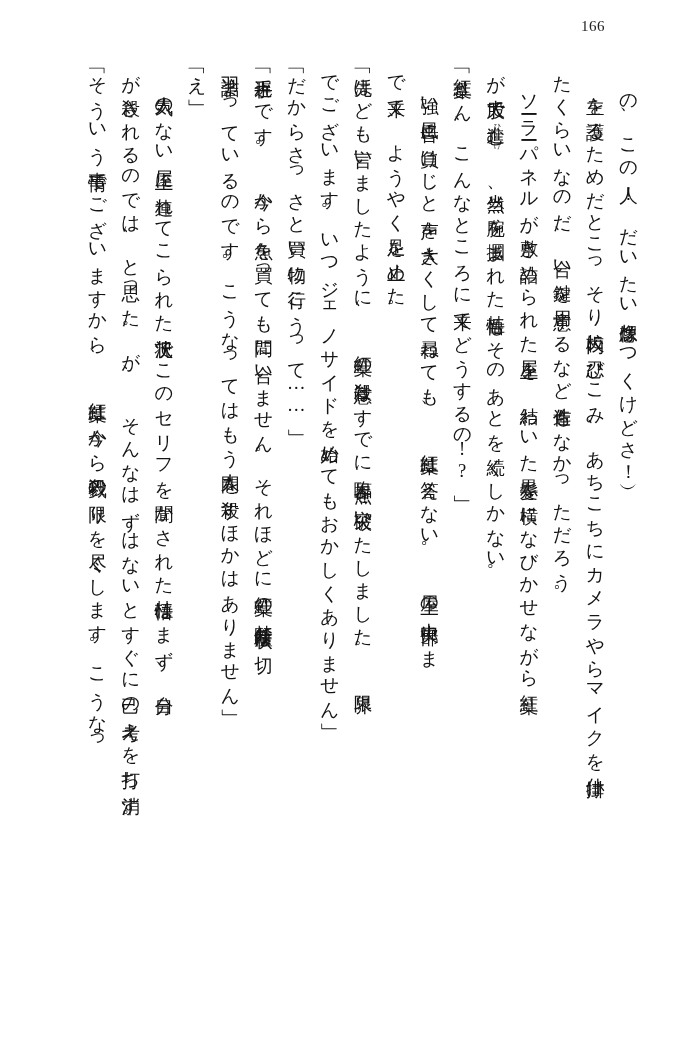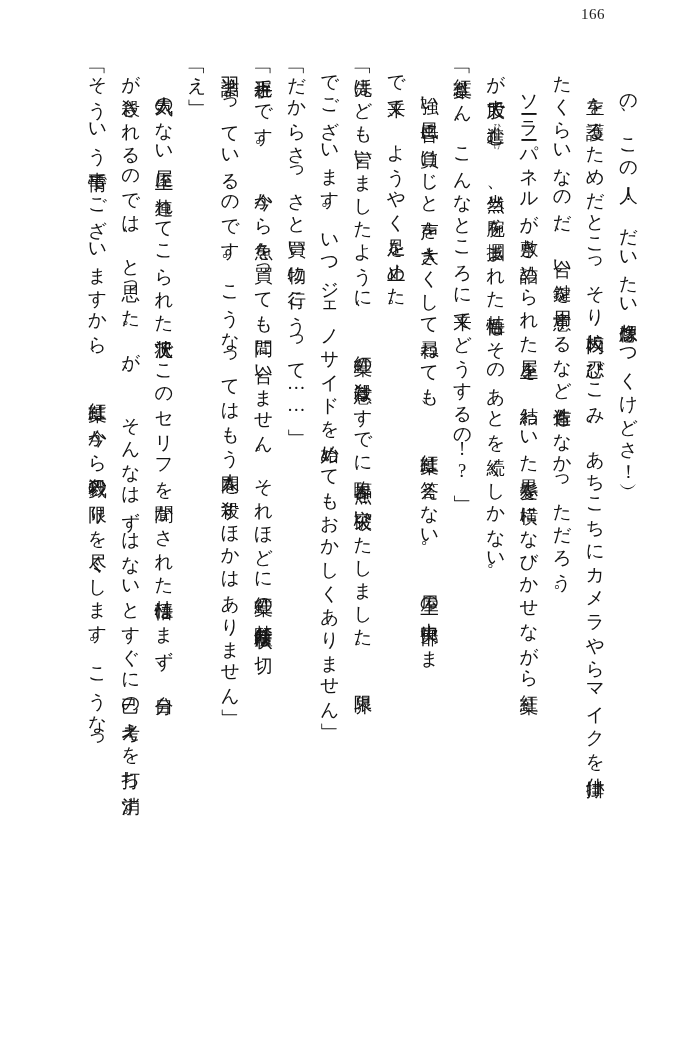--- a/index.html
+++ b/index.html
@@ -11,21 +11,21 @@
     position: relative;
     width: 683px;
     height: 1050px;
     background: #ffffff;
     overflow: hidden;
     font-family: "Liberation Serif", "DejaVu Serif", serif;
     color: #1a1a1a;
   }
   .page-number {
     position: absolute;
-    top: 6px;
+    top: 18px;
     right: 78px;
     font-size: 15px;
     font-family: "Liberation Serif", "DejaVu Serif", serif;
     color: #222;
     letter-spacing: 0.5px;
   }
   .text-block {
     position: absolute;
     top: 62px;
     right: 46px;

